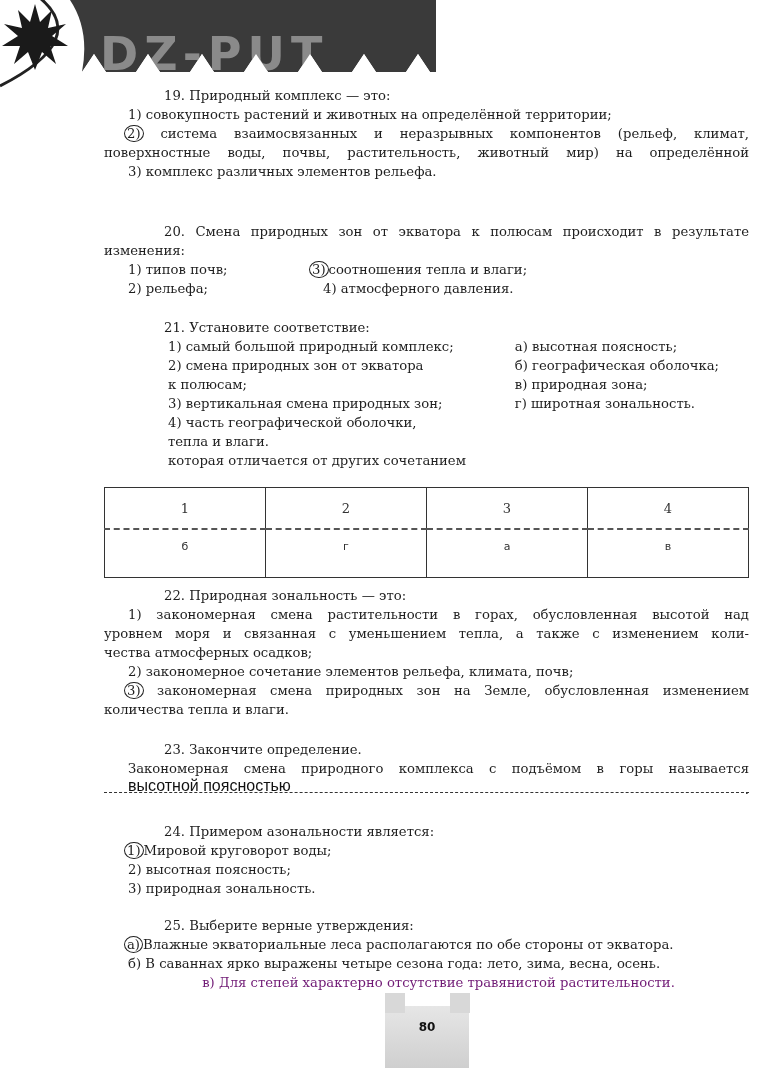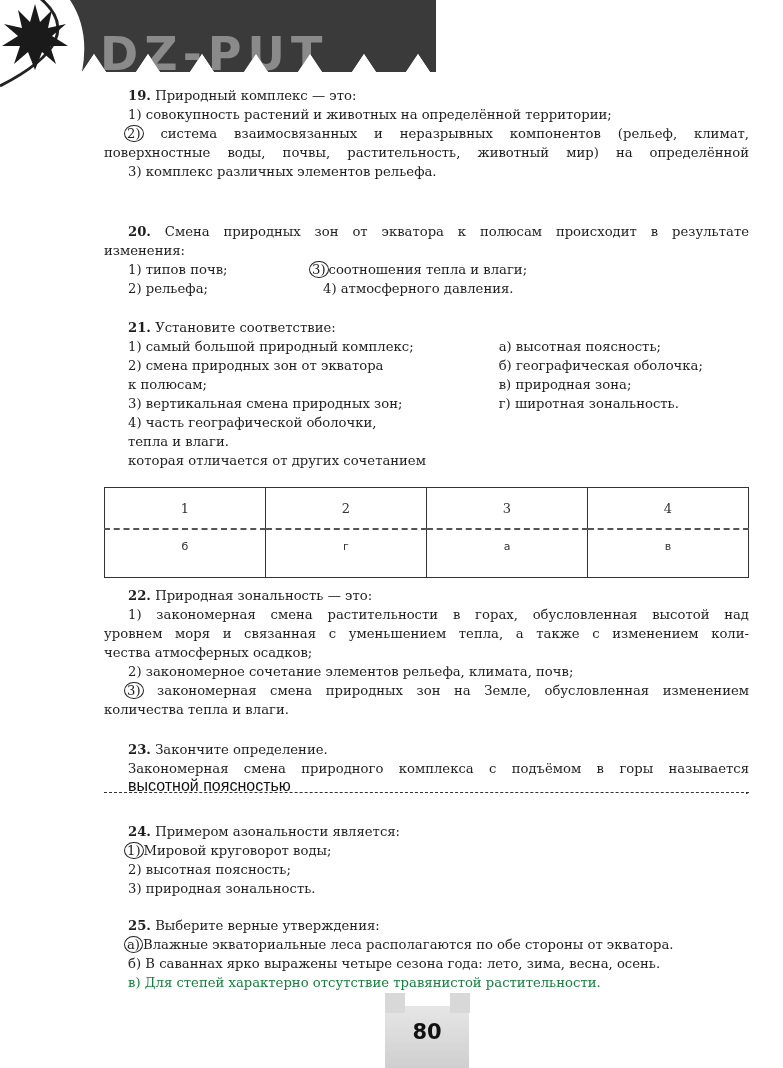--- a/index.html
+++ b/index.html
@@ -17,34 +17,34 @@
     position: absolute; left: 100px; top: 34px; width: 330px; height: 40px;
     font-family: "DejaVu Sans", "Liberation Sans", sans-serif; font-weight: bold;
     font-size: 46px; letter-spacing: 6px; color: #8a8a8a; line-height: 40px;
     overflow: hidden; white-space: nowrap;
   }
   .star { position: absolute; left: 0; top: 2px; width: 70px; height: 70px; }
   .arc { position: absolute; left: -20px; top: -10px; width: 110px; height: 110px; }
 
   .q { position: absolute; left: 104px; width: 645px; font-size: 13.2px; line-height: 19px; }
   .q p { margin: 0; }
-  .num { font-weight: bold; }
+  .num { font-weight: normal; margin-left: 36px; }
   .indent { padding-left: 24px; }
   .nowrap { white-space: nowrap; }
   .circled {
     display: inline-block; border: 1.3px solid #222; border-radius: 50%;
     padding: 0 2px; line-height: 15px; margin-left: -4px;
   }
   .justify { text-align: justify; text-align-last: justify; }
 
   .two-col { display: flex; }
   .two-col .left { width: 185px; }
 
   .match { display: flex; }
-  .match .left { width: 385px; }
+  .match .left { width: 385px; margin-left: 40px; }
   .match .right { width: 260px; }
 
   table.answers {
     position: absolute; left: 104px; top: 487px; width: 645px; border-collapse: collapse;
     font-family: "DejaVu Sans", "Liberation Sans", sans-serif; font-size: 12px; color: #333;
   }
   table.answers td { border: 1px solid #333; height: 38px; text-align: center; width: 25%; }
   table.answers tr.head td { font-family: "DejaVu Serif", "Liberation Serif", serif; font-size: 13px; }
   table.answers tr.head td { border-bottom: 2px dashed #555; }
   table.answers tr.body td { height: 36px; vertical-align: top; padding-top: 10px; font-size: 11px; }
@@ -53,23 +53,23 @@
   .fill-line { border-bottom: 1px dashed #333; height: 10px; width: 645px; margin-left: 0; }
 
   .pagenum-box {
     position: absolute; left: 385px; top: 1006px; width: 84px; height: 62px;
     background: linear-gradient(#e6e6e6, #cfcfcf); 
   }
   .pagenum-tab-l { position: absolute; left: 385px; top: 993px; width: 20px; height: 20px; background: #d8d8d8; }
   .pagenum-tab-r { position: absolute; left: 450px; top: 993px; width: 20px; height: 20px; background: #d8d8d8; }
   .pagenum {
     position: absolute; left: 405px; top: 1020px; width: 44px; text-align: center;
-    font-family: "DejaVu Sans", "Liberation Sans", sans-serif; font-weight: bold; font-size: 21px; color: #111;
+    font-family: "DejaVu Sans", "Liberation Sans", sans-serif; font-weight: bold; font-size: 12px; color: #111;
   }
-  .grey-text { color: #15803d; }
+  .grey-text { color: #701a75; text-align: center; }
 </style>
 </head>
 <body>
 
 <div class="page">
 
   <div class="banner">
     <svg class="banner-bg" viewBox="0 0 436 72">
       <path d="M70,0 L436,0 L436,72 L430,72 L418,54 L406,72 L376,72 L364,54 L352,72 L322,72 L310,54 L298,72 L268,72 L256,54 L244,72 L214,72 L202,54 L190,72 L160,72 L148,54 L136,72 L106,72 L94,54 L82,72 Q90,30 70,0 Z" fill="#3a3a3a"></path>
     </svg>

